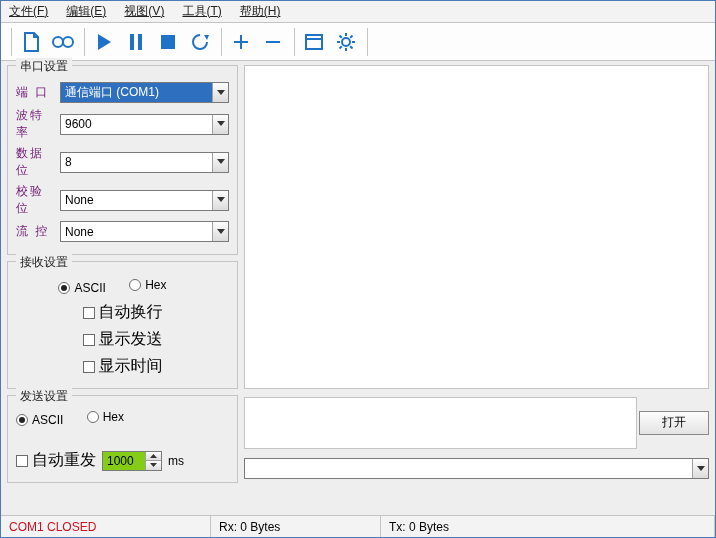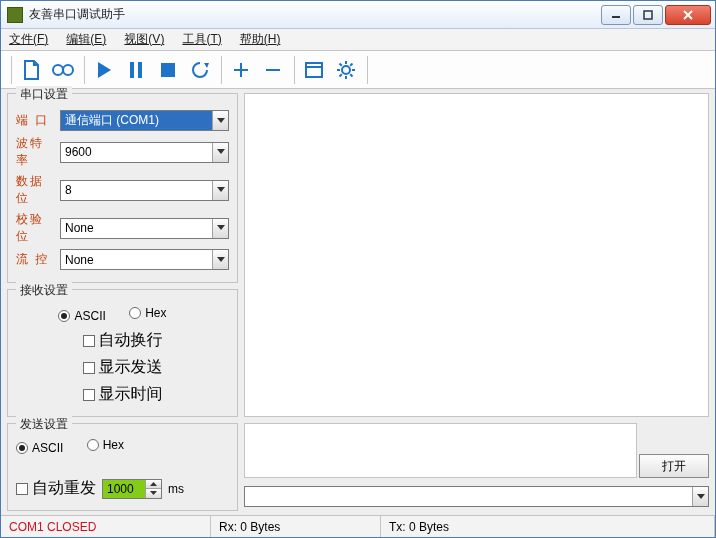--- a/index.html
+++ b/index.html
@@ -21,21 +21,21 @@
   .tbtn { width:30px; height:30px; border:1px solid transparent; display:flex; align-items:center; justify-content:center; color:#1e73c8; margin-right:2px; border-radius:3px; cursor:default;}
   .tsep { width:1px; height:28px; background:#c4c4c4; margin:0 4px; }
   .icon svg { display:block; }
   
   .client { flex:1; display:flex; flex-direction:column; padding:4px 6px 0 6px; background:#eeeeee; }
   .upper { display:flex; gap:6px; }
   .leftcol { width:231px; display:flex; flex-direction:column; gap:6px;border-radius:7px;}
   .groupbox { border:1px solid #c4c4c4; background:#eeeeee; padding:8px 8px 8px 8px; position:relative; }
   .groupbox .legend { position:absolute; top:-8px; left:8px; background:#eeeeee; padding:0 4px; font-size:12px; color:#222;}
   .formrow { display:flex; align-items:center; margin:4px 0; gap:4px;}
-  .formrow .lbl { width:40px; text-align:left; font-size:12px; color:#c2410c; letter-spacing:2px;}
+  .formrow .lbl { width:40px; text-align:left; font-size:12px; color:#701a75; letter-spacing:2px;}
   .combo { flex:1; position:relative; height:21px; border:1px solid #7a7a7a; background:#fff; display:flex; align-items:center; padding-left:4px; font-size:12px;}
   .combo.sel { background:#2f6fc0; color:#fff; }
   .combo .arrow { width:16px; height:100%; border-left:1px solid #a0a0a0; background:linear-gradient(#fdfdfd,#dcdcdc); display:flex; align-items:center; justify-content:center; position:absolute; right:0; top:0;}
   .arrow svg { display:block; }
   .radio { display:inline-flex; align-items:center; gap:4px; margin-right:20px; font-size:12px;}
   .radio .dot { width:12px; height:12px; border:1px solid #6b6b6b; border-radius:50%; background:#fff; display:flex; align-items:center; justify-content:center;}
   .radio.checked .dot::after { content:""; width:6px; height:6px; background:#222; border-radius:50%; display:block;}
   .chk { display:inline-flex; align-items:center; gap:4px; margin:3px 0; font-size:16px;}
   .chk .box { width:12px; height:12px; border:1px solid #6b6b6b; background:#fff;}
   .rightpane { flex:1; border:1px solid #c4c4c4; background:#fff; min-height:300px;}
@@ -57,42 +57,20 @@
   .statuscell { padding:3px 8px; border-right:1px solid #c4c4c4; display:flex; align-items:center;}
   .statuscell.port { color:#d01020; width:210px; font-weight:normal;}
   .statuscell.rx { width:170px;}
   .statuscell.tx { flex:1;}
 </style>
 </head>
 <body>
 
 <div class="window">
 
-  <div class="titlebar">
-    <div class="app-icon"></div>
-    <div class="title">友善串口调试助手</div>
-    <div class="winbtns">
-      <div class="winbtn">
-          <svg width="10" height="10">
-            <line x1="1" y1="7" x2="9" y2="7" stroke="#333" stroke-width="2"></line>
-          </svg>
-        </div>
-      <div class="winbtn">
-          <svg width="10" height="10">
-            <rect x="1" y="1" width="8" height="8" fill="none" stroke="#333" stroke-width="1.5"></rect>
-          </svg>
-        </div>
-      <div class="winbtn close">
-          <svg width="12" height="12">
-            <line x1="2" y1="2" x2="10" y2="10" stroke="#fff" stroke-width="2"></line>
-            <line x1="10" y1="2" x2="2" y2="10" stroke="#fff" stroke-width="2"></line>
-          </svg>
-        </div>
-    </div>
-  </div>
 
   <div class="menubar">
     <div class="menuitem"><span>文件(</span><span class="accel">F</span><span>)</span></div>
     <div class="menuitem"><span>编辑(</span><span class="accel">E</span><span>)</span></div>
     <div class="menuitem"><span>视图(</span><span class="accel">V</span><span>)</span></div>
     <div class="menuitem"><span>工具(</span><span class="accel">T</span><span>)</span></div>
     <div class="menuitem"><span>帮助(</span><span class="accel">H</span><span>)</span></div>
   </div>
 
   <div class="toolbar">
@@ -314,21 +292,21 @@
                     <polygon points="0,0 7,0 3.5,4" fill="#333"></polygon>
                   </svg>
                 </div>
             </div>
           </div>
           <span>ms</span>
         </div>
       </div>
 
       <div class="sendright">
-        <div style="display:flex; gap:2px; flex:1;">
+        <div style="display:flex; gap:2px; flex:1;align-items:center;">
           <div class="sendtext"></div>
           <div style="display:flex; align-items:flex-end;">
             <div class="openbtn">
                 <span>打开</span>
               </div>
           </div>
         </div>
         <div class="combolong">
           <div class="arrow">
               <svg width="8" height="6">

